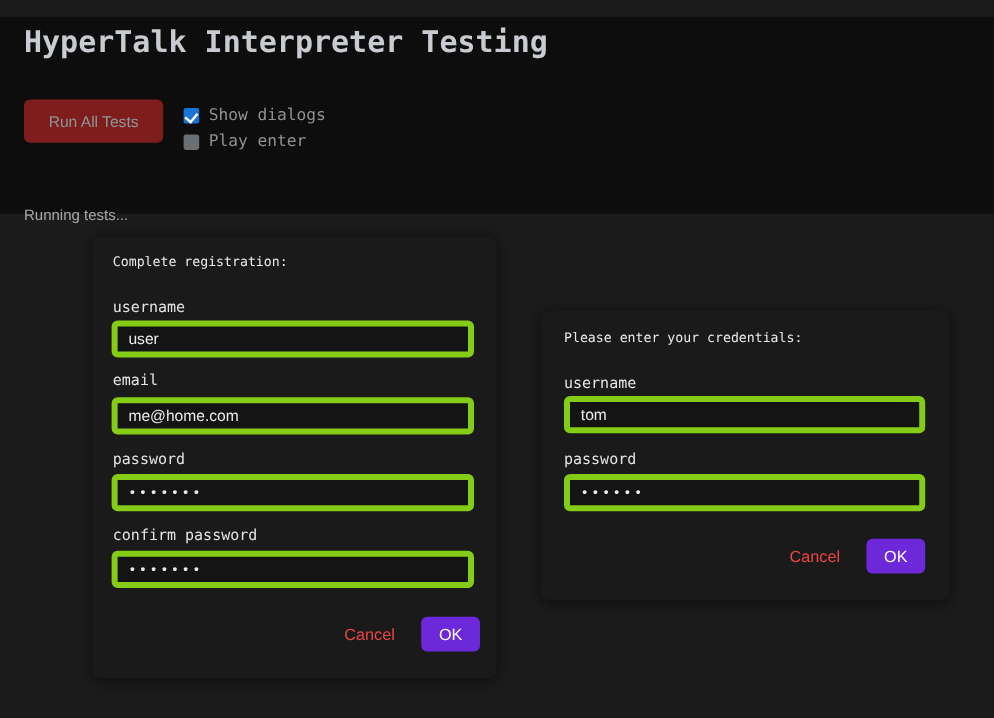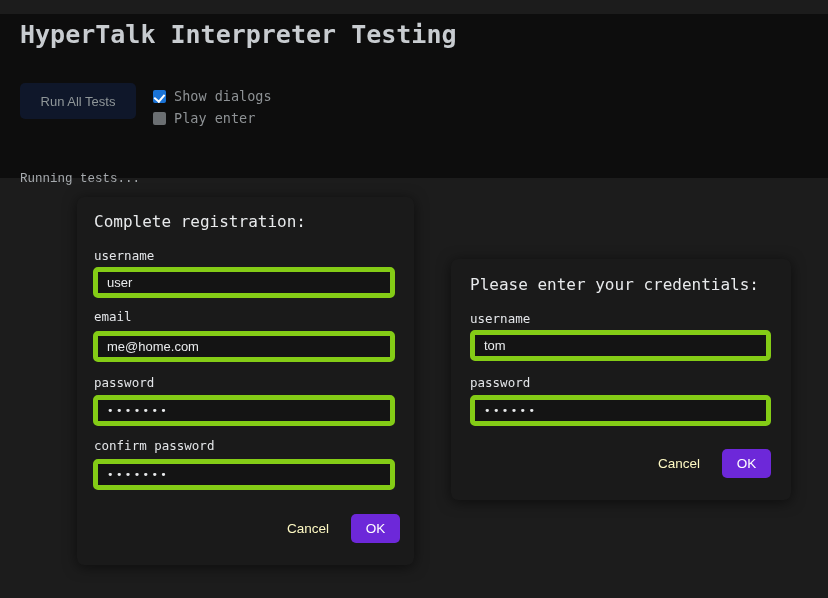--- a/index.html
+++ b/index.html
@@ -35,21 +35,21 @@
     white-space: nowrap;
   }
   .controls-row {
     position: absolute;
     left: 20px; top: 69px;
     display: flex;
     align-items: flex-start;
   }
   .run-btn {
     width: 116px; height: 36px;
-    background: #0f172a;
+    background: #7f1d1d;
     border: none;
     border-radius: 5px;
     color: #8f9698;
     font-family: "Liberation Sans", sans-serif;
     font-size: 13px;
     cursor: default;
     padding: 0;
     display: flex;
     align-items: center;
     justify-content: center;
@@ -87,21 +87,21 @@
   }
   .check-label {
     font-family: "DejaVu Sans Mono", "Liberation Mono", monospace;
     font-size: 13.5px;
     color: #8e9295;
     white-space: nowrap;
   }
   .status-line {
     position: absolute;
     left: 20px; top: 158px;
-    font-family: Liberation Mono, monospace;
+    font-family: Liberation Sans, sans-serif;
     font-size: 12.5px;
     color: #a6aaae;
     white-space: nowrap;
   }
 
   
   .dialog {
     position: absolute;
     background: #1a1a1a;
     border-radius: 7px;
@@ -111,21 +111,21 @@
     left: 77px; top: 197px;
     width: 337px; height: 368px;
   }
   #dialog-credentials {
     left: 451px; top: 259px;
     width: 340px; height: 241px;
   }
   .dlg-prompt {
     position: absolute;
     font-family: "DejaVu Sans Mono", "Liberation Mono", monospace;
-    font-size: 16px;
+    font-size: 11px;
     color: #e8eaec;
     white-space: nowrap;
   }
   .field-label {
     position: absolute;
     font-family: "DejaVu Sans Mono", "Liberation Mono", monospace;
     font-size: 12.5px;
     color: #e3e5e8;
     white-space: nowrap;
   }
@@ -148,21 +148,21 @@
   }
   .btn-row {
     position: absolute;
     display: flex;
     align-items: center;
     gap: 18px;
   }
   .btn-cancel {
     background: none;
     border: none;
-    color: #fef9c3;
+    color: #ef4444;
     font-family: "Liberation Sans", sans-serif;
     font-size: 13.5px;
     padding: 6px 4px;
     cursor: default;
   }
   .btn-ok {
     background: #6d28d9;
     border: none;
     border-radius: 5px;
     color: #ffffff;

